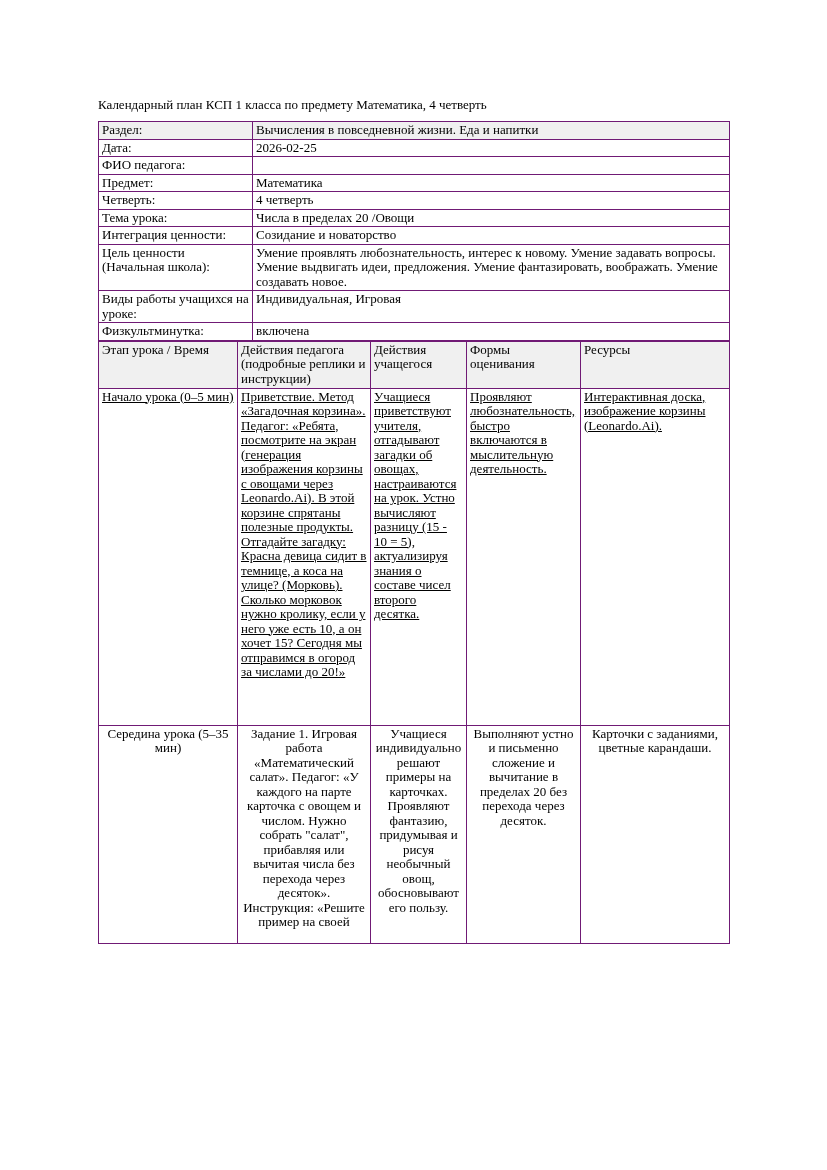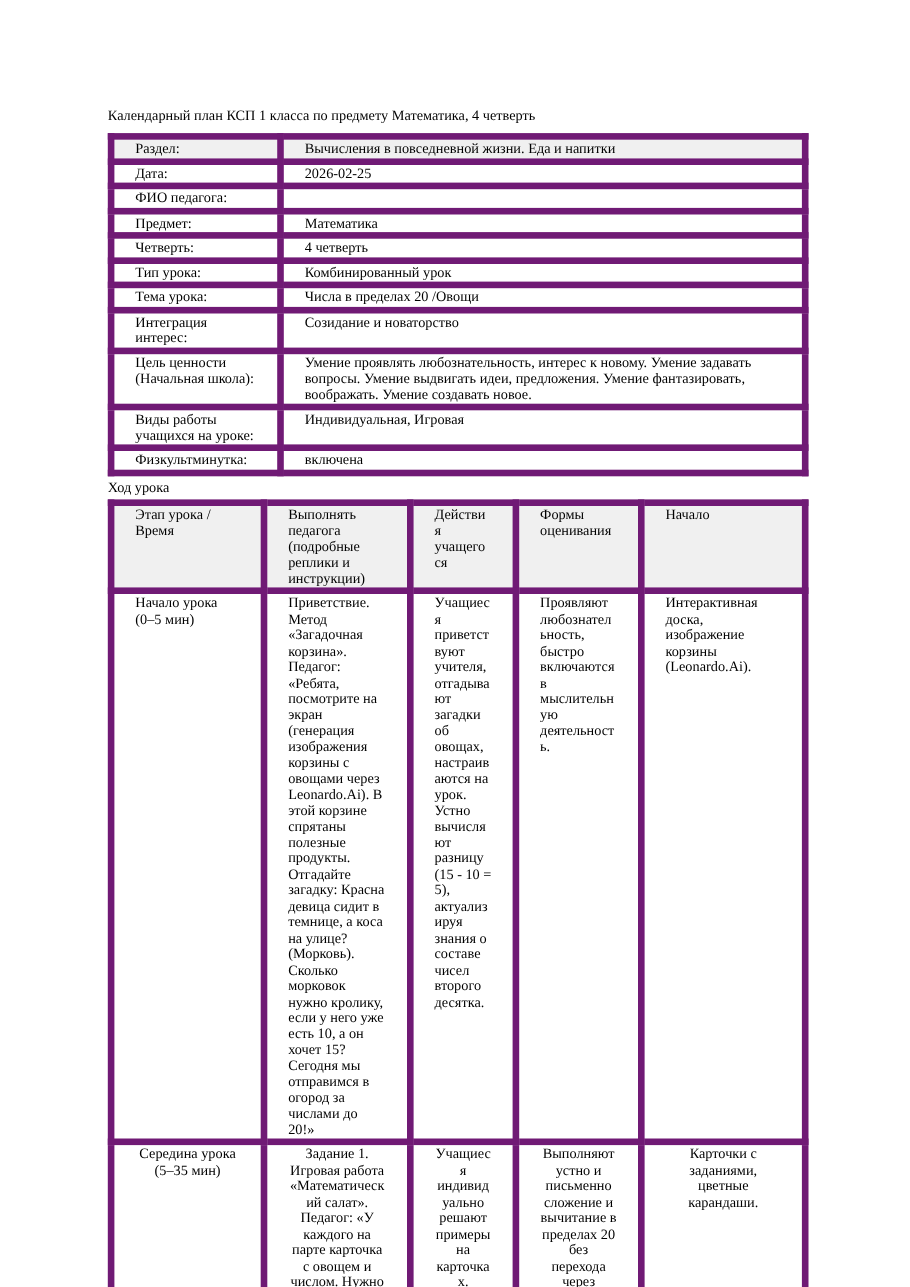--- a/index.html
+++ b/index.html
@@ -26,36 +26,36 @@
     margin: 0 0 9px 0;
   }
   table {
     border-collapse: collapse;
     table-layout: fixed;
     width: 631px;
     font-size: 13px;
     line-height: 14.5px;
   }
   td {
-    border: 6px solid #701a75;
-    padding: 1px 19px;
+    border: 1px solid #701a75;
+    padding: 1px 3px;
     vertical-align: top;
     word-wrap: break-word;
     overflow: hidden;
   }
   .shaded {
     background: #f0f0f0;
   }
   .section-heading {
     font-size: 13px;
     line-height: 15px;
     margin: 2px 0 4px 0;
   }
   .lesson-table .hdr td { height: 44px; font-family: Liberation Serif, serif; }
-  .lesson-table .row1 td { height: 334px; }
+  .lesson-table .row1 td { height: 334px; text-decoration: underline; }
   .lesson-table .row2 td { height: 215px; text-align: center; }
 </style>
 </head>
 <body>
 
 <div class="page">
 
   <p class="doc-title">Календарный план КСП 1 класса по предмету Математика, 4 четверть</p>
 
   <table class="info-table">
@@ -78,63 +78,58 @@
       </tr>
       <tr>
         <td>Предмет:</td>
         <td>Математика</td>
       </tr>
       <tr>
         <td>Четверть:</td>
         <td>4 четверть</td>
       </tr>
       <tr>
-        <td>Тип урока:</td>
-        <td>Комбинированный урок</td>
-      </tr>
-      <tr>
         <td>Тема урока:</td>
         <td>Числа в пределах 20 /Овощи</td>
       </tr>
       <tr>
-        <td>Интеграция интерес:</td>
+        <td>Интеграция ценности:</td>
         <td>Созидание и новаторство</td>
       </tr>
       <tr>
         <td>Цель ценности (Начальная школа):</td>
         <td>Умение проявлять любознательность, интерес к новому. Умение задавать вопросы. Умение выдвигать идеи, предложения. Умение фантазировать, воображать. Умение создавать новое.</td>
       </tr>
       <tr>
         <td>Виды работы учащихся на уроке:</td>
         <td>Индивидуальная, Игровая</td>
       </tr>
       <tr>
         <td>Физкультминутка:</td>
         <td>включена</td>
       </tr>
     </tbody>
   </table>
 
-  <p class="section-heading">Ход урока</p>
 
   <table class="lesson-table">
     <colgroup>
       <col style="width:139px">
         <col style="width:133px">
         <col style="width:96px">
         <col style="width:114px">
         <col style="width:149px">
     </colgroup>
     <tbody>
       <tr class="hdr shaded">
         <td>Этап урока / Время</td>
-        <td>Выполнять педагога (подробные реплики и инструкции)</td>
+        <td>Действия педагога (подробные реплики и инструкции)</td>
         <td>Действия учащегося</td>
         <td>Формы оценивания</td>
-        <td>Начало</td>
+        <td>Ресурсы</td>
       </tr>
       <tr class="row1">
         <td>Начало урока (0–5 мин)</td>
         <td>Приветствие. Метод «Загадочная корзина». Педагог: «Ребята, посмотрите на экран (генерация изображения корзины с овощами через Leonardo.Ai). В этой корзине спрятаны полезные продукты. Отгадайте загадку: Красна девица сидит в темнице, а коса на улице? (Морковь). Сколько морковок нужно кролику, если у него уже есть 10, а он хочет 15? Сегодня мы отправимся в огород за числами до 20!»</td>
         <td>Учащиеся приветствуют учителя, отгадывают загадки об овощах, настраиваются на урок. Устно вычисляют разницу (15 - 10 = 5), актуализируя знания о составе чисел второго десятка.</td>
         <td>Проявляют любознательность, быстро включаются в мыслительную деятельность.</td>
         <td>Интерактивная доска, изображение корзины (Leonardo.Ai).</td>
       </tr>
       <tr class="row2">
         <td>Середина урока (5–35 мин)</td>

